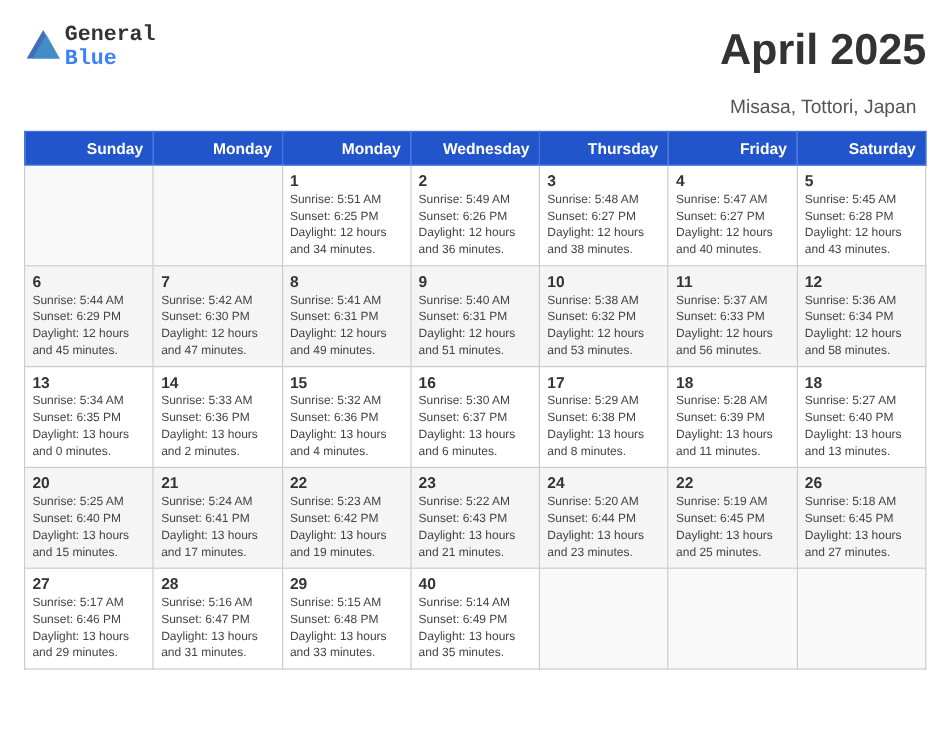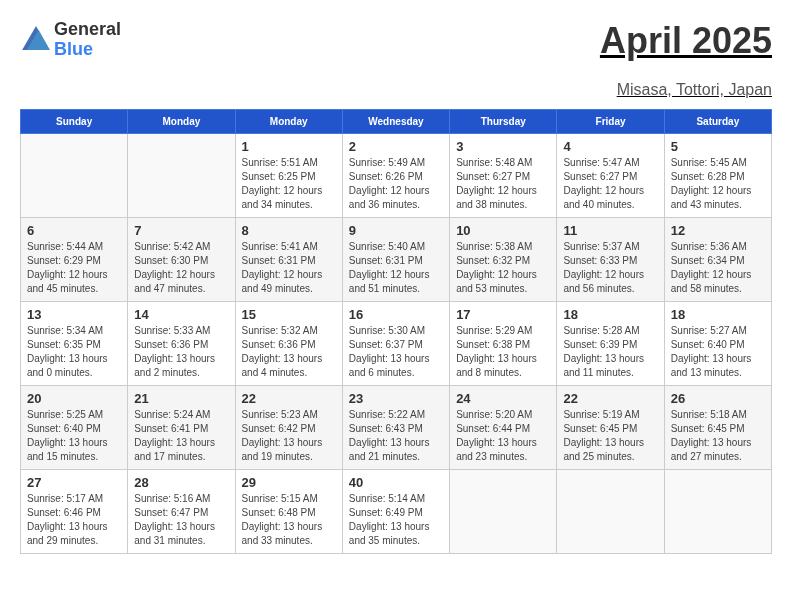--- a/index.html
+++ b/index.html
@@ -12,59 +12,59 @@
     }
     .header {
       display: flex;
       justify-content: space-between;
       align-items: flex-start;
       margin-bottom: 10px;
     }
     .logo {
       display: flex;
       align-items: center;
+      font-family: Liberation Mono, monospace;
     }
     .logo-text {
       font-size: 18px;
       font-weight: bold;
       line-height: 1.1;
     }
     .logo-general { color: #333; }
     .logo-blue { color: #3b82f6; }
     .logo-icon {
       width: 28px;
       height: 24px;
       margin-left: 2px;
     }
     .title-block {
-      text-align: right;
-      text-decoration: underline;
+      text-align: center;
     }
     .month-title {
       font-size: 36px;
       font-weight: bold;
       color: #333;
     }
     .location {
       font-size: 16px;
       color: #555;
       margin-top: 19px;
     }
     table {
       width: 100%;
       border-collapse: collapse;
       border: 1px solid #ccc;
     }
     thead tr th {
       background-color: #2255cc;
       color: #fff;
-      font-size: 10px;
+      font-size: 13px;
       font-weight: bold;
       padding: 6px 8px;
-      text-align: center;
+      text-align: right;
       border: 1px solid #4477dd;
     }
     tbody tr td {
       border: 1px solid #ccc;
       vertical-align: top;
       padding: 5px 6px;
       font-size: 10.5px;
       color: #333;
       height: 80px;
       width: calc(100% / 7);

